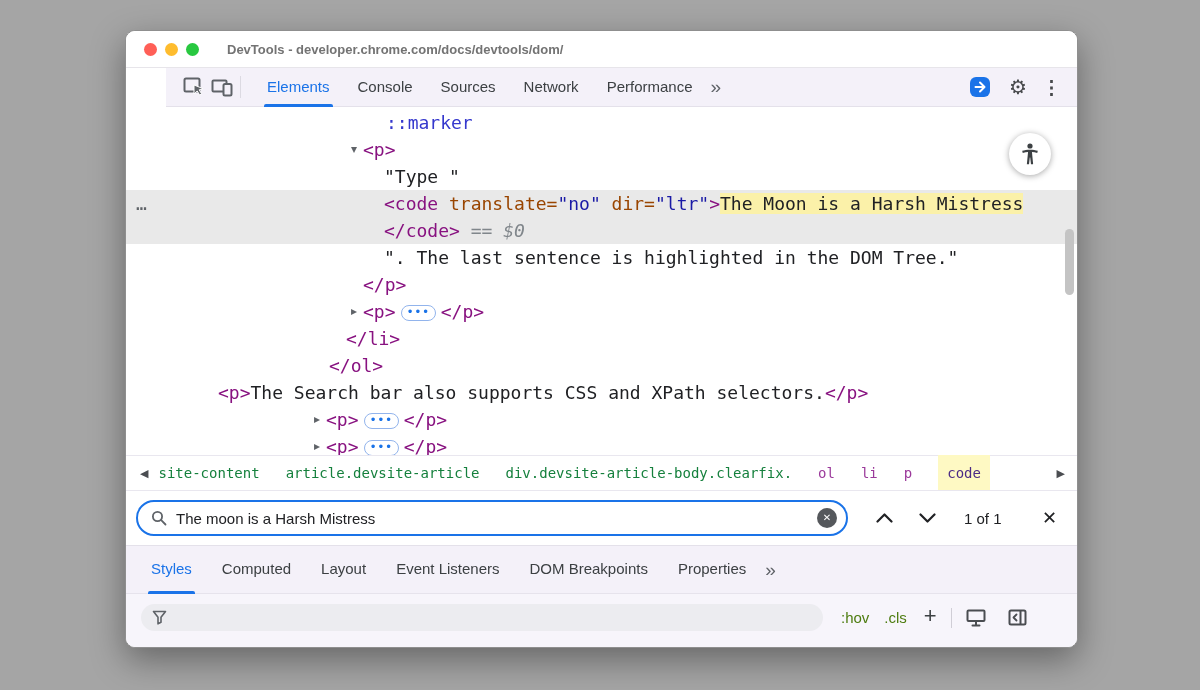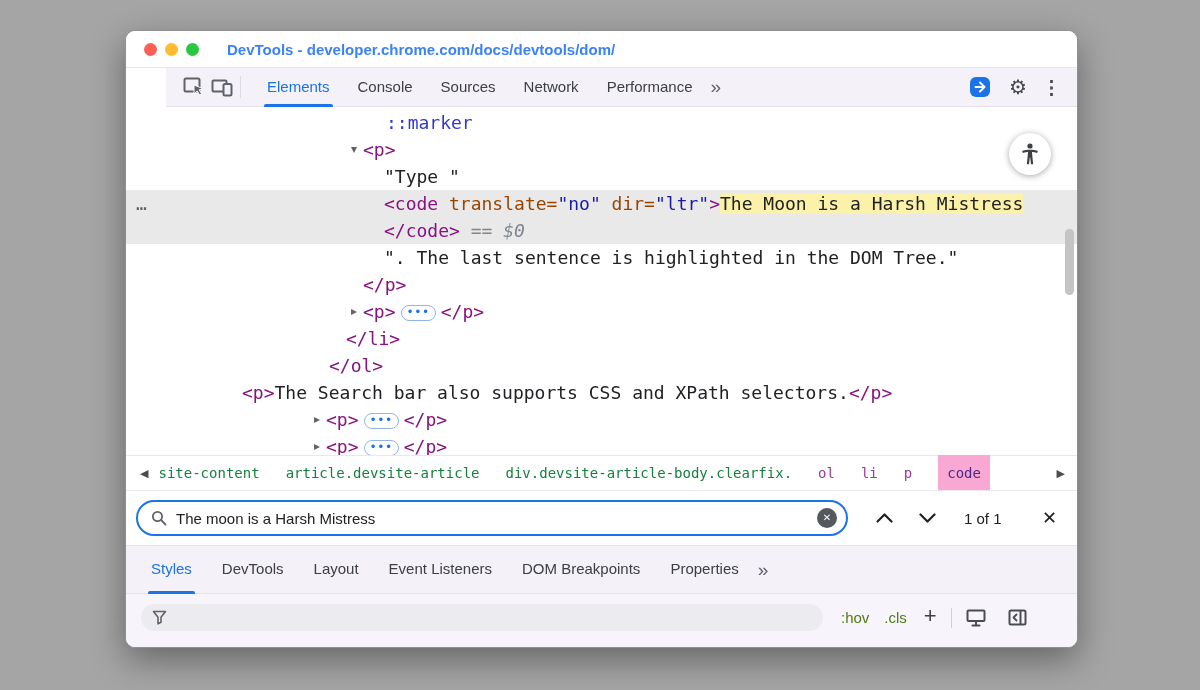--- a/index.html
+++ b/index.html
@@ -7,21 +7,21 @@
   body{background:#a5a5a5;font-family:"Liberation Sans",sans-serif;}
   .stage{position:relative;width:1200px;height:690px;}
   .window{position:absolute;left:125px;top:30px;width:953px;height:618px;background:#fff;
     border-radius:10px;box-shadow:0 12px 34px rgba(0,0,0,.38);border:1px solid #8f8f8f;
     display:flex;flex-direction:column;overflow:hidden;}
   
   .titlebar{height:37px;flex:none;display:flex;align-items:center;background:#fff;border-bottom:1px solid #e7e5ea;}
   .traffic{display:flex;gap:8px;padding-left:18px;}
   .tl{width:13px;height:13px;border-radius:50%;display:inline-block;}
   .tl.red{background:#ff5f57;}.tl.yellow{background:#febc2e;}.tl.green{background:#28c840;}
-  .win-title{margin-left:28px;font-size:15px;font-weight:700;color:#3b82f6;white-space:nowrap;}
+  .win-title{margin-left:28px;font-size:13px;font-weight:700;color:#737373;white-space:nowrap;}
   
   .toolbar{height:39px;flex:none;display:flex;align-items:center;background:#f4f1f9;border-bottom:1px solid #e4e1ea;padding:0 12px 0 14px;margin-left:40px;}
   .tb-icon{display:inline-flex;align-items:center;justify-content:center;width:28px;height:28px;flex:none;}
   .tb-divider{width:1px;height:22px;background:#dcdae2;margin:0 6px 0 4px;flex:none;}
   .tabs{display:flex;height:39px;margin-left:6px;}
   .tab{padding:0 14px;line-height:37px;font-size:15px;color:#3c4043;position:relative;white-space:nowrap;}
   .tab.active{color:#1a73e8;}
   .tab.active::after{content:"";position:absolute;left:11px;right:11px;bottom:0;height:3px;background:#1a73e8;border-radius:2px 2px 0 0;}
   .more-glyph{font-size:19px;color:#5f6368;margin-left:4px;letter-spacing:-1px;}
   .tb-right{margin-left:auto;display:flex;align-items:center;gap:15px;padding-right:4px;}
@@ -47,21 +47,21 @@
   .a11y-btn{position:absolute;top:26px;right:26px;width:42px;height:42px;border-radius:50%;background:#fff;
     box-shadow:0 1px 6px rgba(0,0,0,.35);display:flex;align-items:center;justify-content:center;}
   .vscroll{position:absolute;right:3px;top:122px;width:9px;height:66px;border-radius:5px;background:#c4c4c4;}
   
   .crumbbar{height:35px;flex:none;display:flex;align-items:center;background:#fff;border-top:1px solid #e9e7ef;padding:0 12px 0 14px;}
   .crumb-nav{font-size:11px;color:#4a4d51;flex:none;}
   .crumbs{display:flex;align-items:center;gap:26px;margin:0 10px;flex:1;overflow:hidden;
     font-family:"DejaVu Sans Mono",monospace;font-size:14px;white-space:nowrap;}
   .crumb-brown{color:#15803d;}
   .crumb-magenta{color:#9b3a9b;}
-  .crumb-selected{background:#f9a8d4;color:#4b2a85;padding:16px 9px;border-radius:3px;}
+  .crumb-selected{background:#fef9c3;color:#4b2a85;padding:16px 9px;border-radius:3px;}
   
   .searchbar{height:55px;flex:none;display:flex;align-items:center;background:#fff;border-top:1px solid #e9e7ef;padding:0 16px 0 10px;}
   .search-input{width:712px;height:36px;flex:none;border:2px solid #1a73e8;border-radius:18px;
     display:flex;align-items:center;padding:0 9px 0 13px;gap:9px;background:#fff;}
   .search-input input{border:none;outline:none;flex:1;font-size:15px;color:#202124;background:transparent;
     font-family:"Liberation Sans",sans-serif;}
   .clear-btn{width:20px;height:20px;flex:none;border-radius:50%;background:#55585c;color:#fff;
     display:flex;align-items:center;justify-content:center;font-size:10px;line-height:1;}
   .chev{display:inline-flex;align-items:center;}
   .chev.up{margin-left:28px;}
@@ -139,21 +139,21 @@
           <div class="dom-row" style="padding-left: 260px;"><span class="sg-pseudo">::marker</span></div>
           <div class="dom-row" style="padding-left: 237px;"><span class="arrow" style="left: 221px;">▾</span><span class="sg-tag">&lt;p&gt;</span></div>
           <div class="dom-row" style="padding-left: 258px;"><span class="sg-text">"Type "</span></div>
           <div class="dom-row row-hl" style="padding-left: 258px;"><span class="gutter">…</span><span class="sg-tag">&lt;code</span><span class="sg-attr"> translate=</span><span class="sg-val">"no"</span><span class="sg-attr"> dir=</span><span class="sg-val">"ltr"</span><span class="sg-tag">&gt;</span><span class="sg-hl">The Moon is a Harsh Mistress</span></div>
           <div class="dom-row row-hl" style="padding-left: 258px;"><span class="sg-tag">&lt;/code&gt;</span><span class="sg-meta"> == $0</span></div>
           <div class="dom-row" style="padding-left: 258px;"><span class="sg-text">". The last sentence is highlighted in the DOM Tree."</span></div>
           <div class="dom-row" style="padding-left: 237px;"><span class="sg-tag">&lt;/p&gt;</span></div>
           <div class="dom-row" style="padding-left: 237px;"><span class="arrow" style="left: 221px;">▸</span><span class="sg-tag">&lt;p&gt;</span><span class="ellipsis-pill">•••</span><span class="sg-tag">&lt;/p&gt;</span></div>
           <div class="dom-row" style="padding-left: 220px;"><span class="sg-tag">&lt;/li&gt;</span></div>
           <div class="dom-row" style="padding-left: 203px;"><span class="sg-tag">&lt;/ol&gt;</span></div>
-          <div class="dom-row" style="padding-left: 116px;"><span class="sg-tag">&lt;p&gt;</span><span class="sg-text">The Search bar also supports CSS and XPath selectors.</span><span class="sg-tag">&lt;/p&gt;</span></div>
+          <div class="dom-row" style="padding-left: 92px;"><span class="sg-tag">&lt;p&gt;</span><span class="sg-text">The Search bar also supports CSS and XPath selectors.</span><span class="sg-tag">&lt;/p&gt;</span></div>
           <div class="dom-row" style="padding-left: 200px;"><span class="arrow" style="left: 184px;">▸</span><span class="sg-tag">&lt;p&gt;</span><span class="ellipsis-pill">•••</span><span class="sg-tag">&lt;/p&gt;</span></div>
           <div class="dom-row" style="padding-left: 200px;"><span class="arrow" style="left: 184px;">▸</span><span class="sg-tag">&lt;p&gt;</span><span class="ellipsis-pill">•••</span><span class="sg-tag">&lt;/p&gt;</span></div>
         </div>
       <div class="a11y-btn">
         <svg width="26" height="26" viewBox="0 0 24 24">
           <circle cx="12" cy="4.6" r="2.4" fill="#3c4043"></circle>
           <path d="M12 8c-2.9 0-5.2.5-7.2 1l.5 2c1.8-.45 3.4-.7 4.9-.8l-1.1 11.3h2l.7-6.2h.4l.7 6.2h2L13.8 10.2c1.5.1 3.1.35 4.9.8l.5-2c-2-.5-4.3-1-7.2-1z" fill="#3c4043"></path>
         </svg>
       </div>
       <div class="vscroll"></div>
@@ -194,21 +194,21 @@
             <polyline points="1.5,1.5 8.5,8.5 15.5,1.5" fill="none" stroke="#202124" stroke-width="2.2" stroke-linecap="round" stroke-linejoin="round"></polyline>
           </svg>
       </span>
       <span class="match-count">1 of 1</span>
       <span class="close-x">✕</span>
     </div>
 
     <div class="bottombar">
       <div class="btabs" id="bottom-tabs">
           <span class="btab active">Styles</span>
-          <span class="btab">DevTools</span>
+          <span class="btab">Computed</span>
           <span class="btab">Layout</span>
           <span class="btab">Event Listeners</span>
           <span class="btab">DOM Breakpoints</span>
           <span class="btab">Properties</span>
         </div>
       <span class="more-glyph">»</span>
     </div>
 
     <div class="stylesbar">
       <div class="filter-pill">

